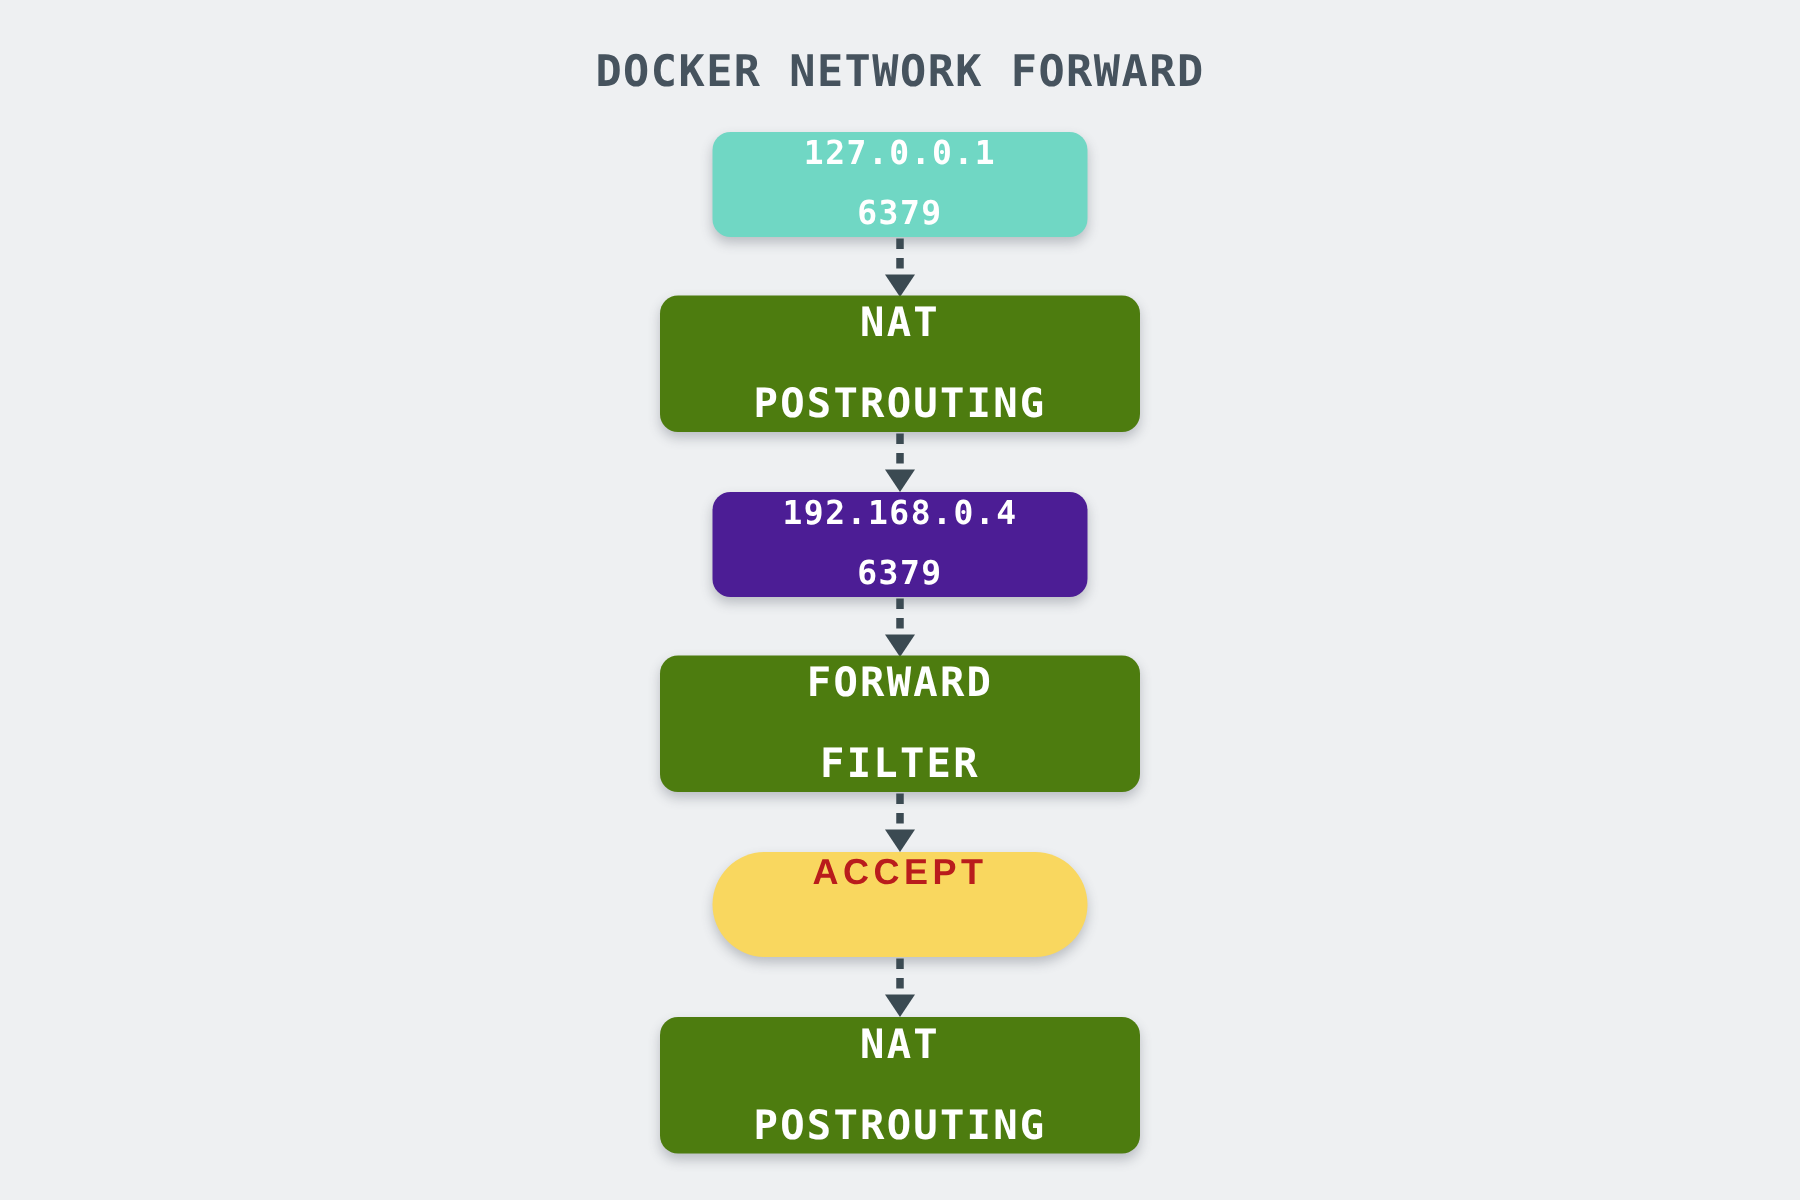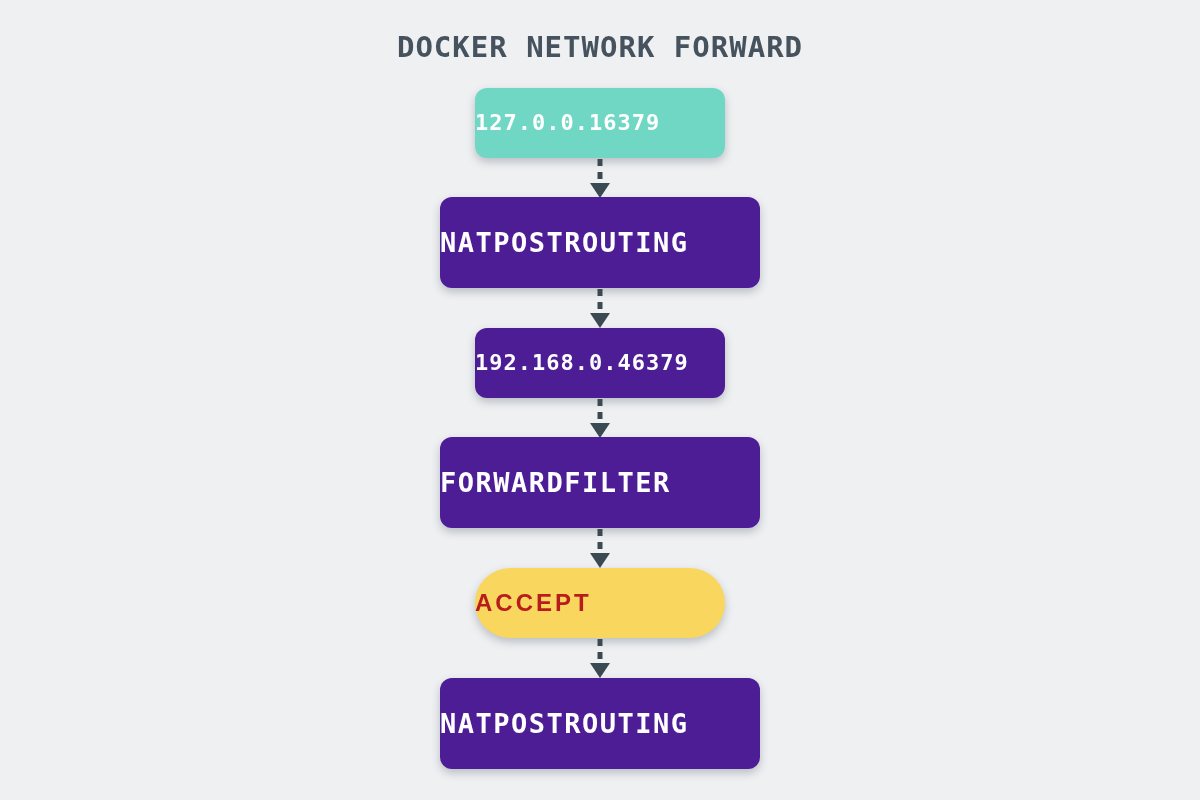--- a/index.html
+++ b/index.html
@@ -29,22 +29,23 @@
     text-align: center;
     font-size: 29px;
     font-weight: bold;
     letter-spacing: 1px;
     color: #46535E;
   }
 
   .node {
     position: absolute;
     display: flex;
+    flex-direction: column;
     align-items: center;
-    justify-content: flex-start;
+    justify-content: space-between;
     text-align: center;
     box-shadow: 0 4px 8px rgba(70, 75, 90, 0.30);
   }
 
   .node-small {
     left: 475px;
     width: 250px;
     height: 70px;
     border-radius: 12px;
     font-size: 22px;
@@ -73,21 +74,21 @@
     border-radius: 35px;
     font-family: "Liberation Sans", sans-serif;
     font-size: 24px;
     font-weight: bold;
     letter-spacing: 3px;
     color: #b91c1c;
   }
 
   .fill-teal   { background: #70D7C4; }
   .fill-blue   { background: #4c1d95; }
-  .fill-dark   { background: #4c1d95; }
+  .fill-dark   { background: #4d7c0f; }
   .fill-yellow { background: #F9D75F; }
 
   .pos-source      { top: 88px;  }
   .pos-prerouting  { top: 197px; }
   .pos-dest        { top: 328px; }
   .pos-forward     { top: 437px; }
   .pos-accept      { top: 568px; }
   .pos-postrouting { top: 678px; }
 
   .flow-arrow {

